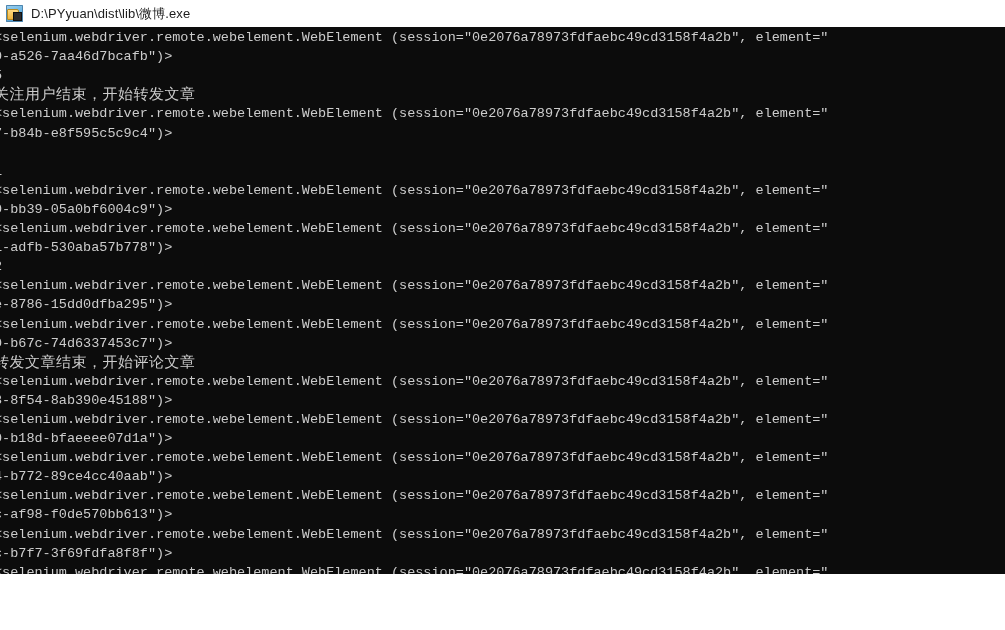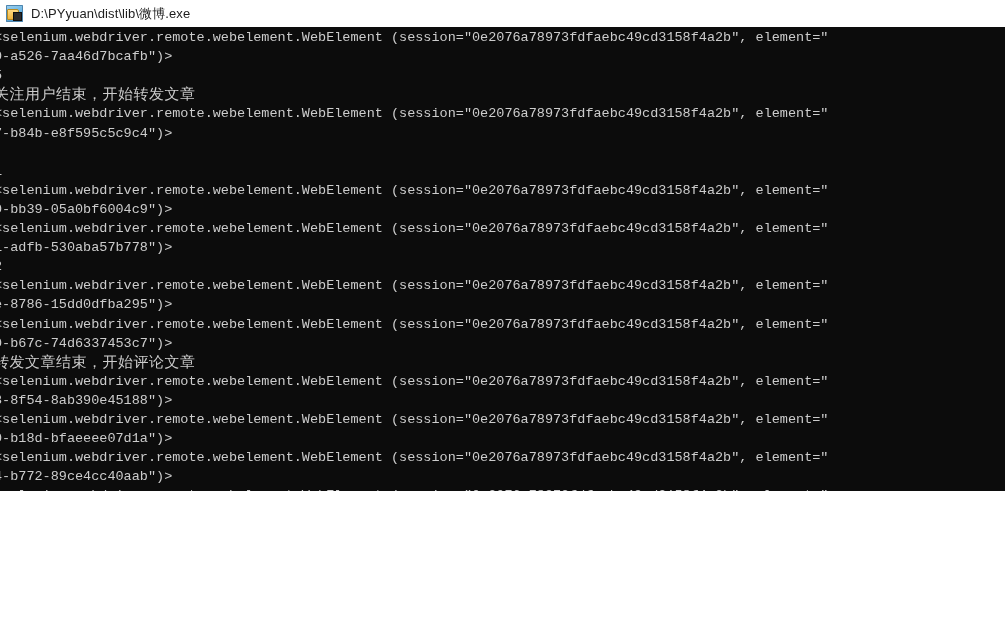--- a/index.html
+++ b/index.html
@@ -11,21 +11,21 @@
     width: 1005px;
     height: 630px;
     overflow: hidden;
     font-family: "Liberation Sans", sans-serif;
   }
 
   
   .window {
     position: relative;
     width: 1005px;
-    height: 491px;
+    height: 574px;
     background: #fde047;
     overflow: hidden;
   }
 
   
   .titlebar {
     position: absolute;
     left: 0; top: 0;
     width: 1005px;
     height: 27px;

